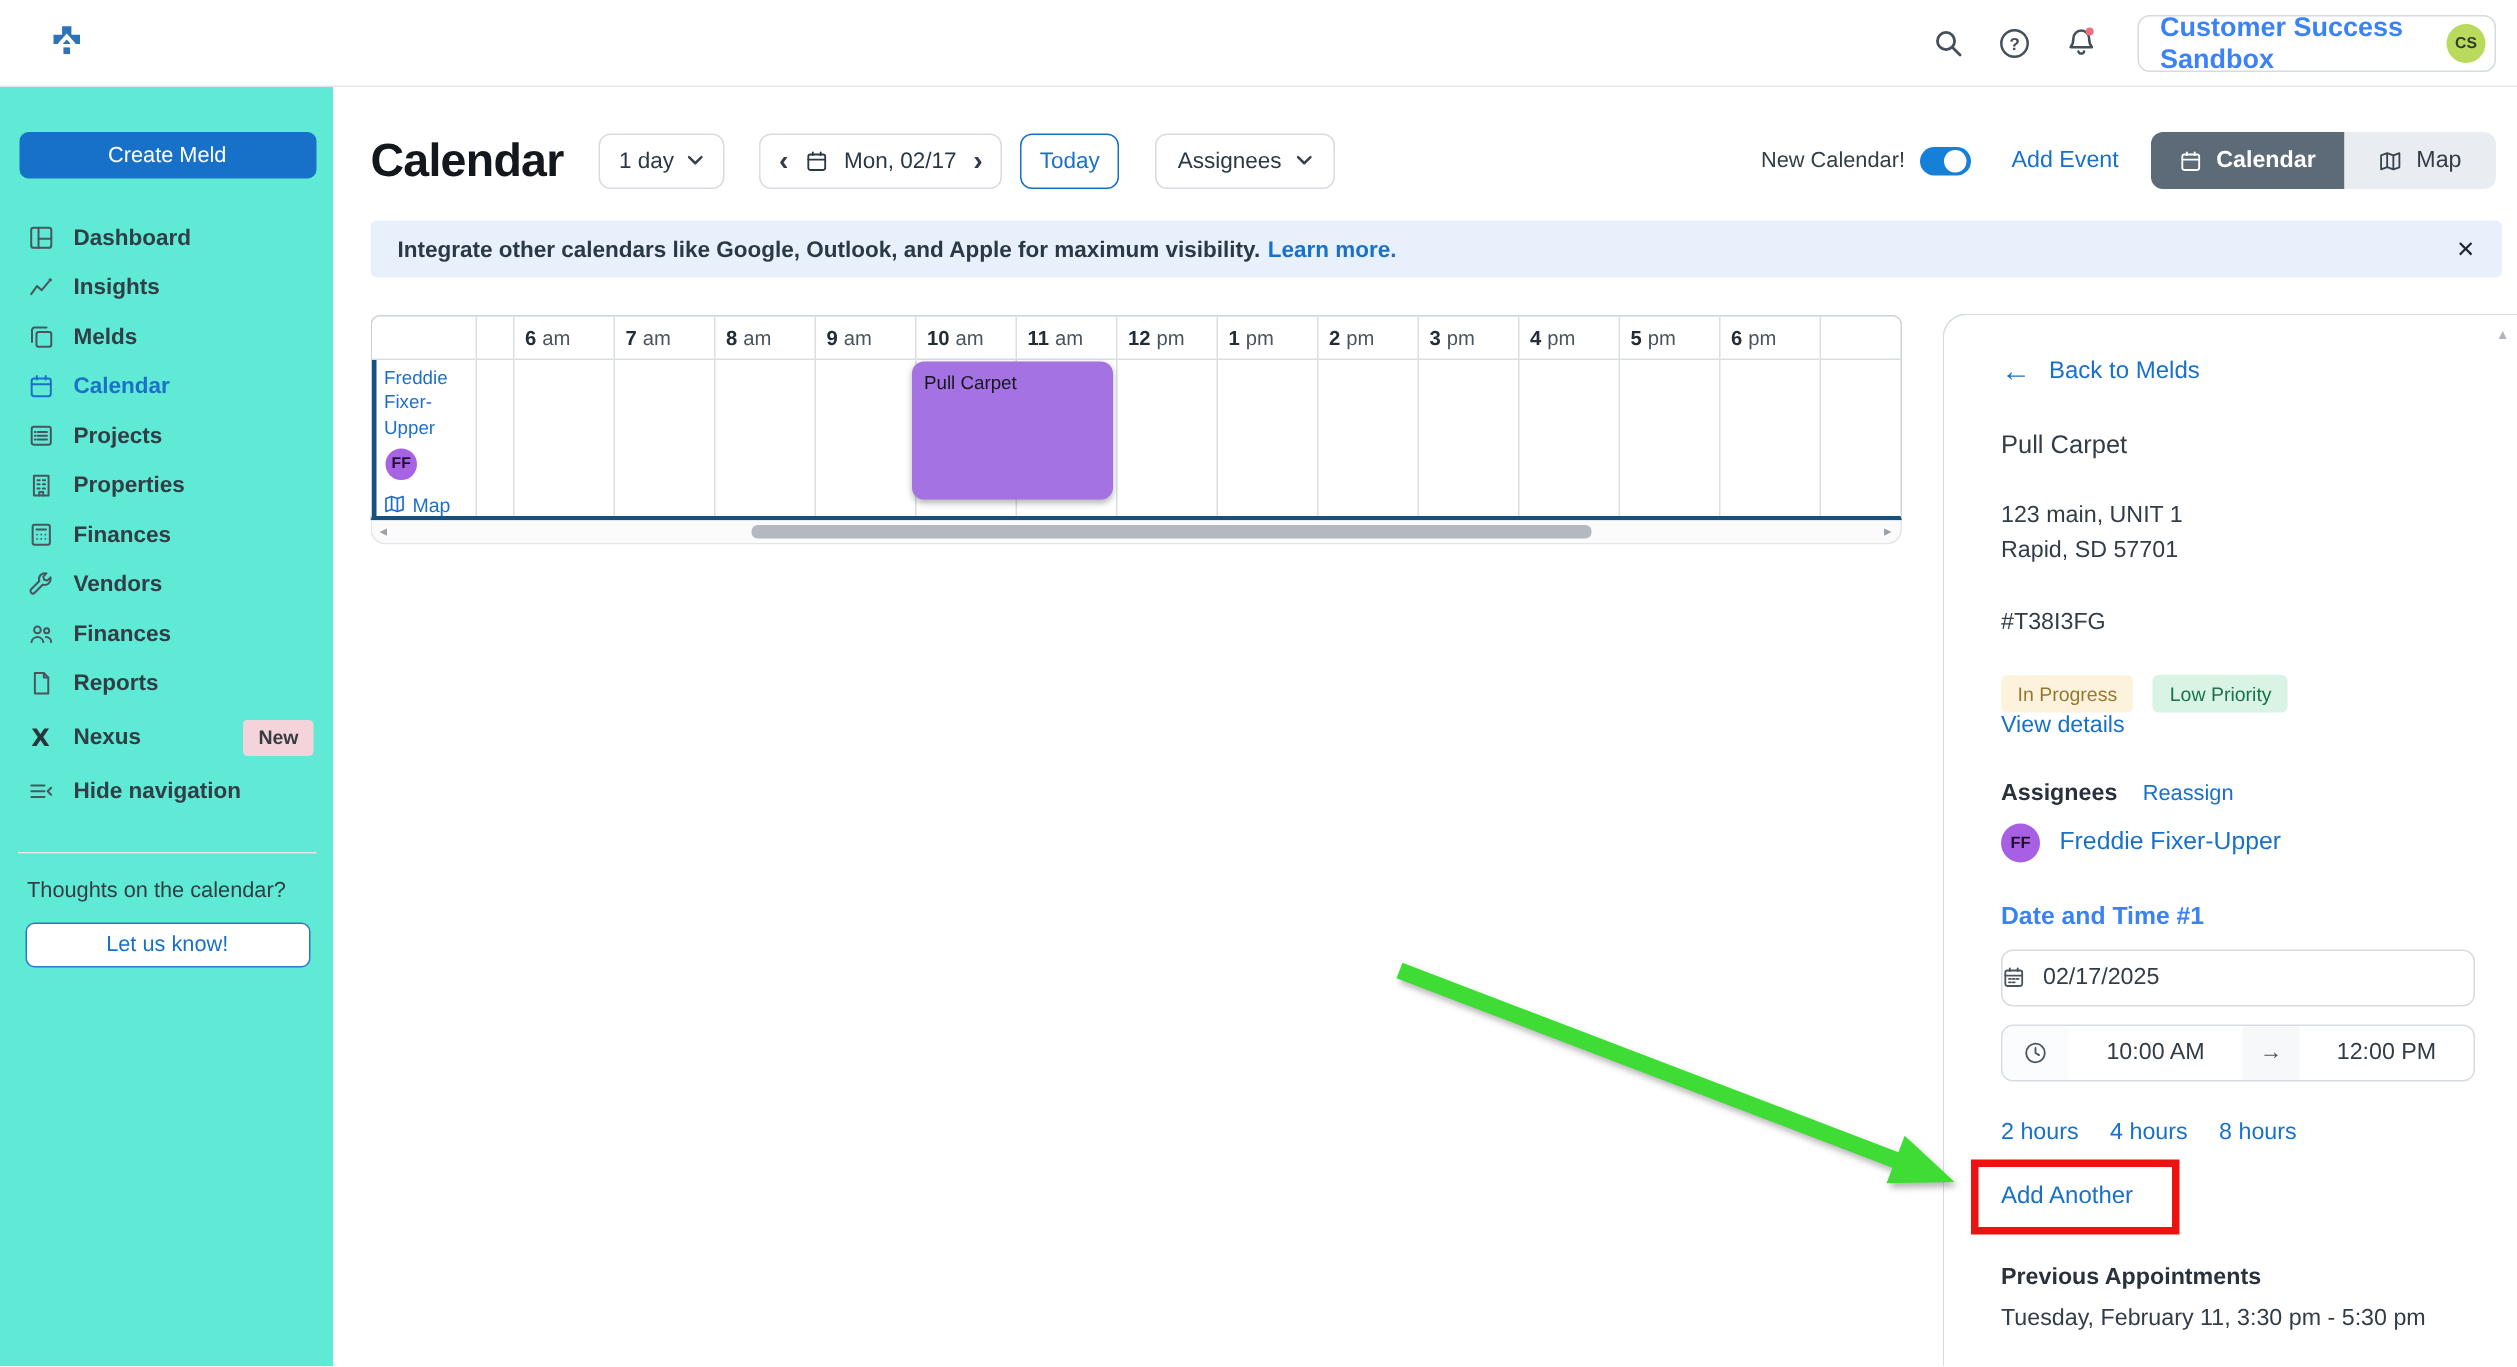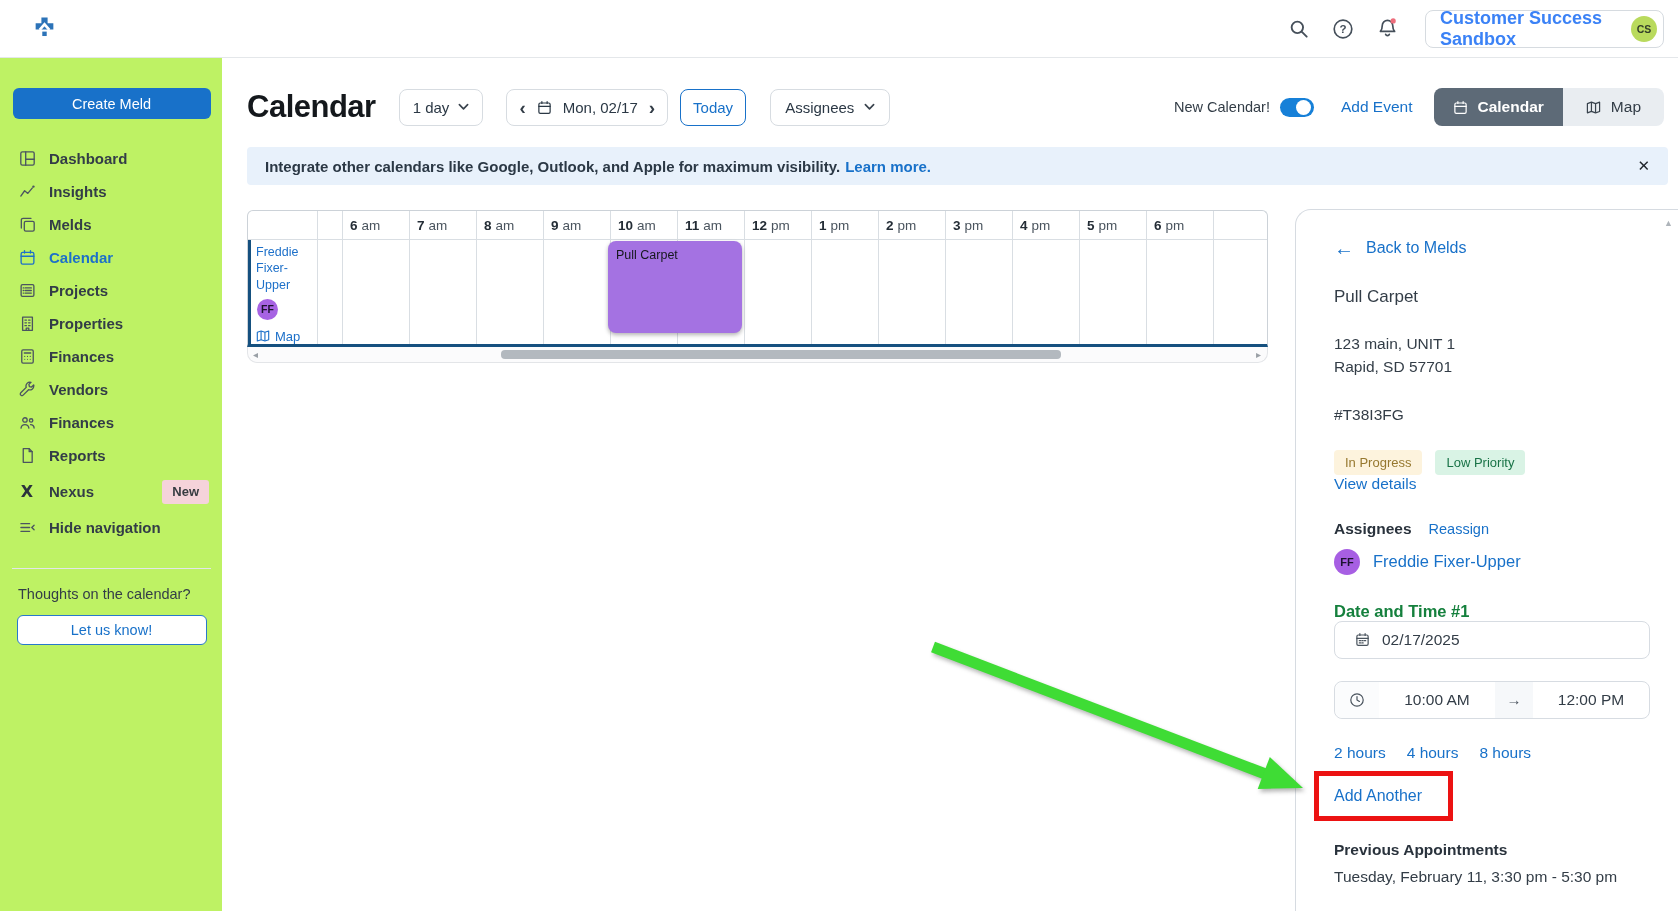--- a/index.html
+++ b/index.html
@@ -16,21 +16,21 @@
   .logo{margin-left:33px}
   .topbar-right{margin-left:auto;display:flex;align-items:center;gap:22px;margin-right:14px}
   .tb-icon{cursor:pointer;position:relative}
   .account-pill{display:flex;align-items:center;border:1px solid #d6dbe0;border-radius:8px;height:38px;
                 width:239px;box-sizing:border-box;padding:0 6px 0 14px;cursor:pointer;margin-left:4px}
   .account-name{font-size:18px;font-weight:700;color:#3b82f6;flex:1}
   .avatar-cs{width:26px;height:26px;border-radius:50%;background:#b9da5d;display:flex;align-items:center;
              justify-content:center;font-size:10.5px;font-weight:700;color:#333d2a}
 
   
-  .sidebar{position:absolute;left:0;top:57px;bottom:0;width:224px;border-right:1px solid #e4e7ea;background:#bef264;box-sizing:border-box}
+  .sidebar{position:absolute;left:0;top:57px;bottom:0;width:224px;border-right:1px solid #e4e7ea;background:#5eead4;box-sizing:border-box}
   .create-btn{display:block;margin:31px auto 0;width:198px;height:31px;background:#1871c9;color:#fff;border:none;
               border-radius:6px;font-size:14.5px;font-family:inherit;cursor:pointer}
   .nav{margin-top:23px}
   .nav-item{display:flex;align-items:center;gap:13px;padding:7.5px 14px 7.5px 18px;font-size:15px;font-weight:600;
             color:#333d47;cursor:pointer;line-height:18px}
   .nav-item .nicon{width:18px;height:18px;display:flex;align-items:center;justify-content:center;flex:none}
   .nav-item .nicon svg{width:17px;height:17px}
   .nav-item.active{color:#1d70c9}
   .nav-item.active .ic{stroke:#1d70c9}
   .nexus-x{font-weight:900;font-size:16px;color:#2b333c;font-family:"DejaVu Sans",sans-serif}
@@ -110,25 +110,25 @@
   .badge.progress{background:#fdf3dd;color:#96782f}
   .badge.priority{background:#d9f3e5;color:#197347}
   .p-view{color:#1871c9;cursor:pointer}
   .p-assign-row{margin-top:27px;display:flex;align-items:baseline;gap:17px}
   .p-assignees{font-weight:700;color:#29323c}
   .p-reassign{color:#1871c9;font-size:14.5px;cursor:pointer}
   .p-avatar-row{margin-top:11px;display:flex;align-items:center;gap:13px}
   .av26{width:26px;height:26px;border-radius:50%;background:#a75fe3;color:#1d1330;font-size:11px;font-weight:700;
         display:flex;align-items:center;justify-content:center;flex:none}
   .p-assignee-name{color:#1871c9;font-size:16.5px;cursor:pointer}
-  .p-dt-head{margin-top:27px;font-weight:700;font-size:16.5px;color:#15803d}
+  .p-dt-head{margin-top:27px;font-weight:700;font-size:16.5px;color:#3b82f6}
   .inputrow{height:38px;border:1px solid #d7dce2;border-radius:8px;display:flex;align-items:center;
             box-sizing:border-box;font-size:15.5px;color:#333d47;background:#fff;cursor:pointer}
-  .daterow{margin-top:0;padding:0 20px;gap:12px}
-  .timerow{margin-top:22px;overflow:hidden}
+  .daterow{margin-top:12px;padding:0 0;gap:12px}
+  .timerow{margin-top:12px;overflow:hidden}
   .clock-cell{width:44px;align-self:stretch;display:flex;align-items:center;justify-content:center;background:#fbfcfd;
               border-radius:8px 0 0 8px}
   .clock-ic{width:16px;height:16px;fill:none;stroke:#4a545e;stroke-width:1.2;stroke-linecap:round;stroke-linejoin:round}
   .tval{flex:1;text-align:center}
   .arrow-cell{width:38px;align-self:stretch;display:flex;align-items:center;justify-content:center;background:#f6f8fa;
               color:#4a545e;font-size:15px}
   .durations{margin-top:25px;display:flex;gap:21px}
   .dur-link{color:#1871c9;cursor:pointer}
   .add-box{margin-top:9px;margin-left:-20px;display:inline-block;border:5px solid #ec1212;padding:11px 26px 11px 15px}
   .add-link{color:#1871c9;font-size:16px;cursor:pointer}

